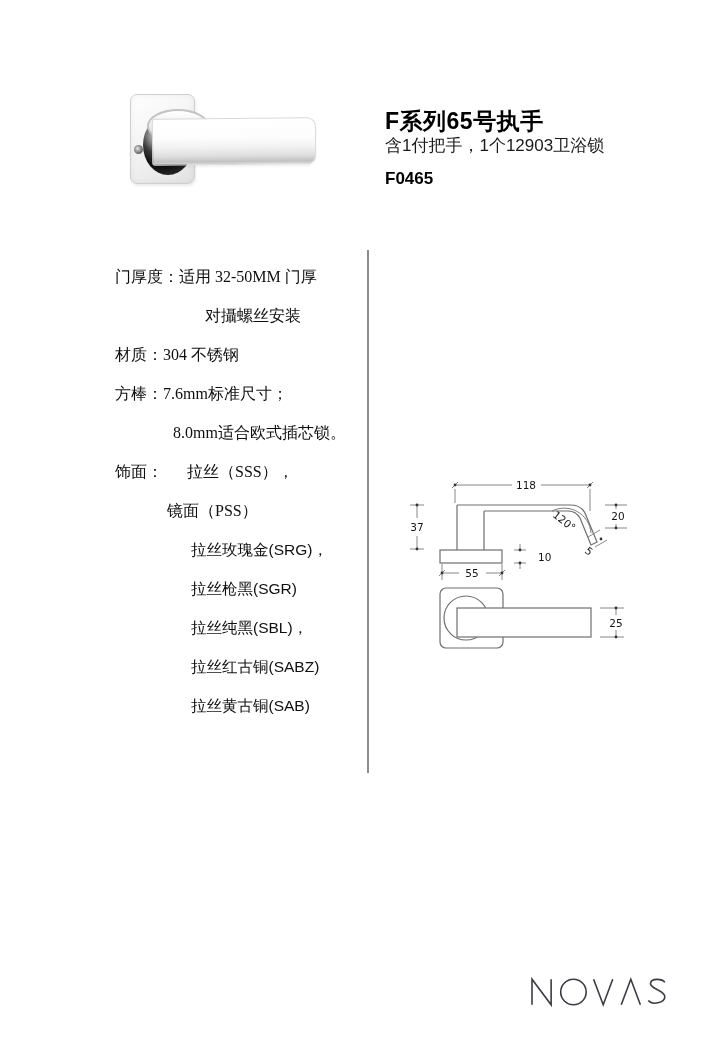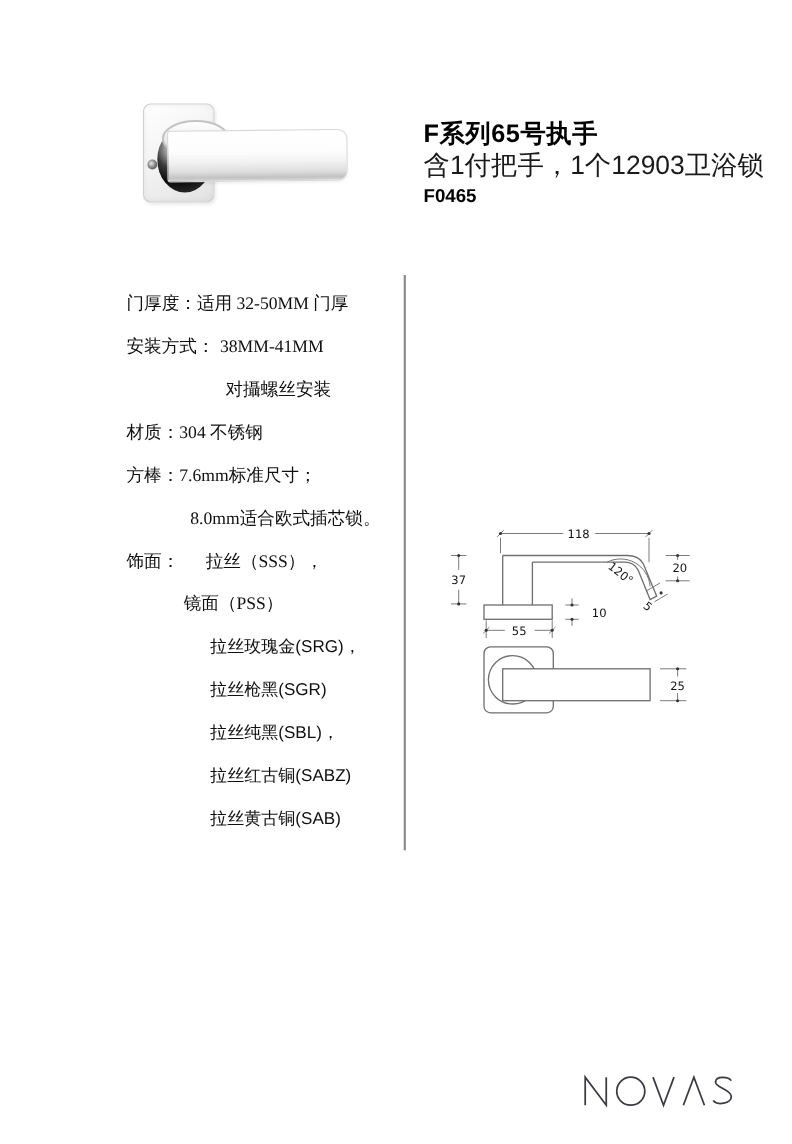--- a/index.html
+++ b/index.html
@@ -2,21 +2,21 @@
 <html><head>
 <meta charset="utf-8">
 <style>
   html,body{margin:0;padding:0;}
   body{
     width:720px;height:1040px;position:relative;background:#ffffff;
     font-family:"Liberation Sans",sans-serif;color:#111;overflow:hidden;
   }
   
   .title{position:absolute;left:385px;top:90px;font-size:23px;font-weight:bold;color:#000;letter-spacing:.5px;margin-top:16px;}
-  .subtitle{position:absolute;left:385px;top:134px;font-size:24px;color:#1a1a1a;}
+  .subtitle{position:absolute;left:385px;top:134px;font-size:17px;color:#1a1a1a;}
   .model{position:absolute;left:385px;top:169px;font-size:17px;font-weight:bold;color:#000;text-align:right;}
   
   .photo{position:absolute;left:125px;top:88px;width:195px;height:100px;}
   .rose{position:absolute;left:5px;top:6px;width:63px;height:88px;border-radius:7px;
     background:linear-gradient(145deg,#ffffff 0%,#f5f5f5 40%,#e2e2e2 100%);
     border:1px solid #cfcfcf;box-shadow:inset 0 0 6px rgba(0,0,0,.06),1px 2px 3px rgba(0,0,0,.08);}
   .neck{position:absolute;left:18px;top:27px;width:50px;height:60px;border-radius:50%;
     background:radial-gradient(circle at 38% 32%,#f0f0f0 0%,#b9b9b9 18%,#3c3c3c 40%,#0d0d0d 62%,#2b2b2b 85%,#4a4a4a 100%);}
   .ring{position:absolute;left:22px;top:21px;width:58px;height:30px;border-radius:50%;
     background:linear-gradient(180deg,#ffffff,#dcdcdc);border:2px solid #c3c3c3;border-bottom-color:#969696;}
@@ -57,23 +57,20 @@
 
 <div class="title">F系列65号执手</div>
 <div class="subtitle">含1付把手，1个12903卫浴锁</div>
 <div class="model">F0465</div>
 
 <div class="divider"></div>
 
 <div class="specs">
   <div class="spec-line">
     <span class="spec-label">门厚度：</span><span>适用 32-50MM 门厚</span>
-  </div>
-  <div class="spec-line">
-    <span class="spec-label">安装方式：</span><span class="gap">38MM-41MM</span>
   </div>
   <div class="spec-line ind-a">
     <span>对攝螺丝安装</span>
   </div>
   <div class="spec-line">
     <span class="spec-label">材质：</span><span>304 不锈钢</span>
   </div>
   <div class="spec-line">
     <span class="spec-label">方棒：</span><span>7.6mm标准尺寸；</span>
   </div>

